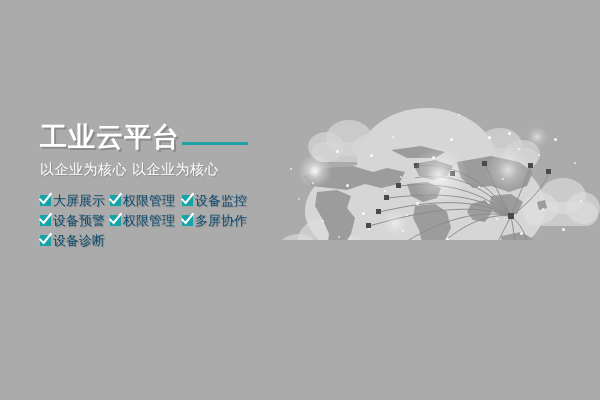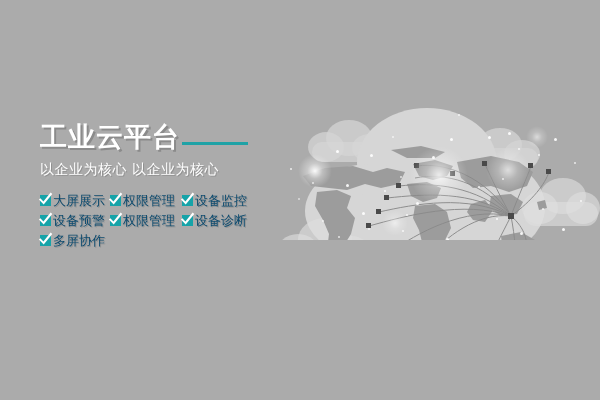--- a/index.html
+++ b/index.html
@@ -370,27 +370,27 @@
           </span>
         <span class="feature-label">权限管理</span>
       </div>
 
       <div class="feature">
         <span class="check-icon">
             <svg viewBox="0 0 15 15">
               <path d="M2.4 7.2 L5.4 10.6 L12.6 1.4 L14.3 2.9 L5.7 13.6 L0.9 8.4 Z" fill="#ffffff"></path>
             </svg>
           </span>
+        <span class="feature-label">多屏协作</span>
+      </div>
+
+      <div class="feature">
+        <span class="check-icon">
+            <svg viewBox="0 0 15 15">
+              <path d="M2.4 7.2 L5.4 10.6 L12.6 1.4 L14.3 2.9 L5.7 13.6 L0.9 8.4 Z" fill="#ffffff"></path>
+            </svg>
+          </span>
         <span class="feature-label">设备诊断</span>
-      </div>
-
-      <div class="feature">
-        <span class="check-icon">
-            <svg viewBox="0 0 15 15">
-              <path d="M2.4 7.2 L5.4 10.6 L12.6 1.4 L14.3 2.9 L5.7 13.6 L0.9 8.4 Z" fill="#ffffff"></path>
-            </svg>
-          </span>
-        <span class="feature-label">多屏协作</span>
       </div>
 
     </div>
   </div>
 </div>
 
 </body></html>

